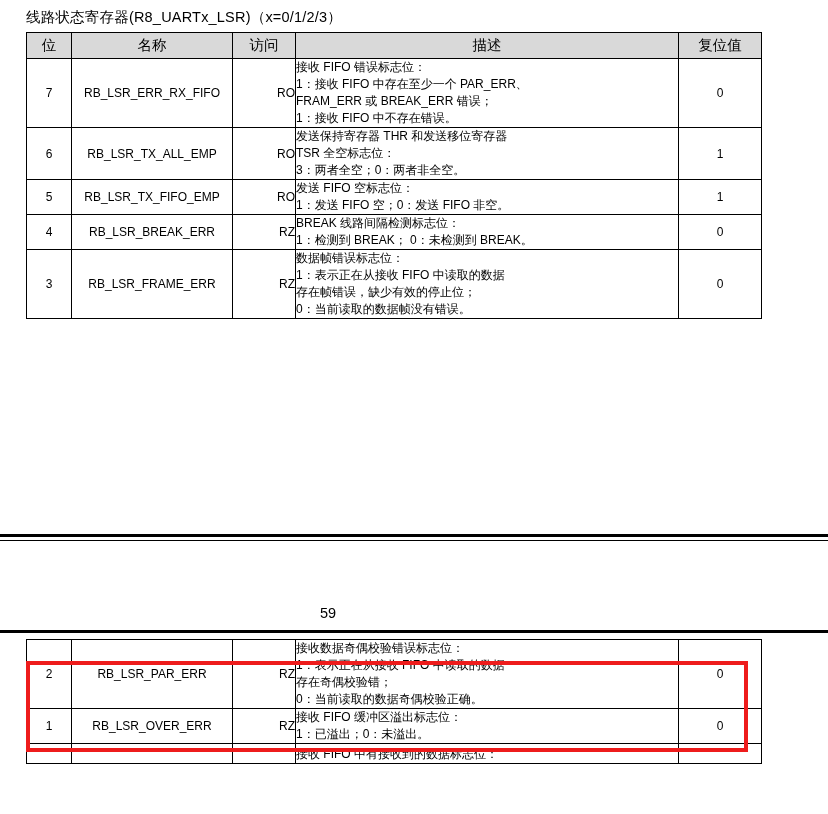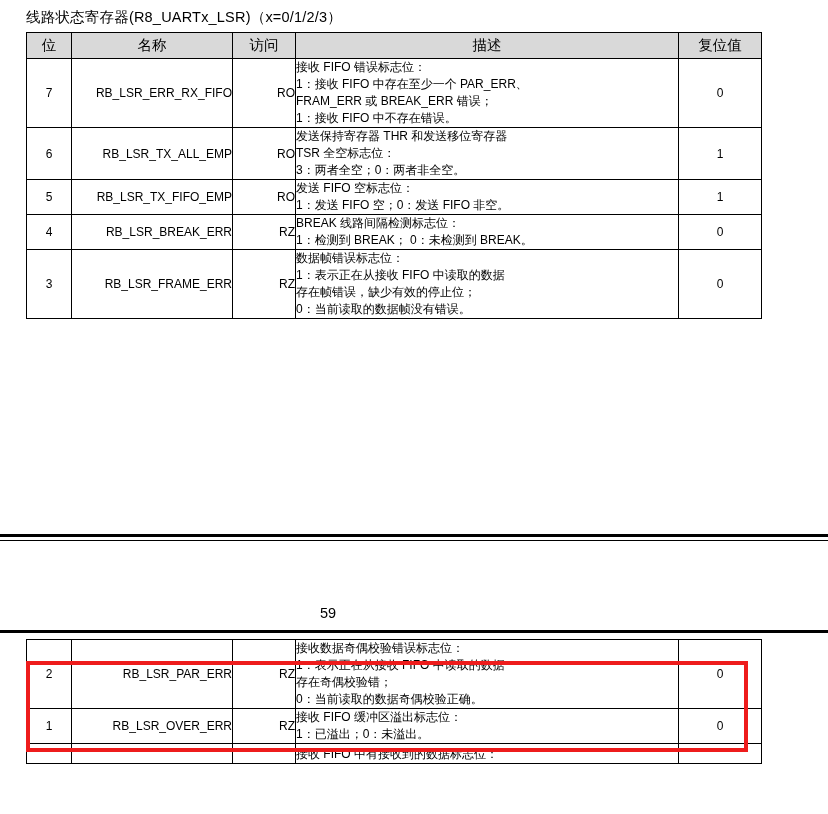--- a/index.html
+++ b/index.html
@@ -43,21 +43,21 @@
     font-size: 12px;
   }
   table.reg thead th {
     background: #d9d9d9;
     text-align: center;
     height: 25px;
     font-size: 14.5px;
     font-weight: normal;
   }
   .c-bit { width: 44px; text-align: center; font-size: 14.5px; }
-  .c-name { width: 160px; text-align: right; font-size: 14px; }
+  .c-name { width: 160px; text-align: center; font-size: 14px; }
   .c-acc { width: 62px; text-align: right; font-size: 14px; }
   .c-desc { width: 382px; text-align: left; padding: 4px 7px 5px 7px; line-height: 1.42; font-size: 14px; }
   .c-rst { width: 82px; text-align: center; font-size: 14.5px; }
 
   
   #table-top { left: 26px; top: 32px; width: 734px; }
 
   
   .rule {
     position: absolute;

